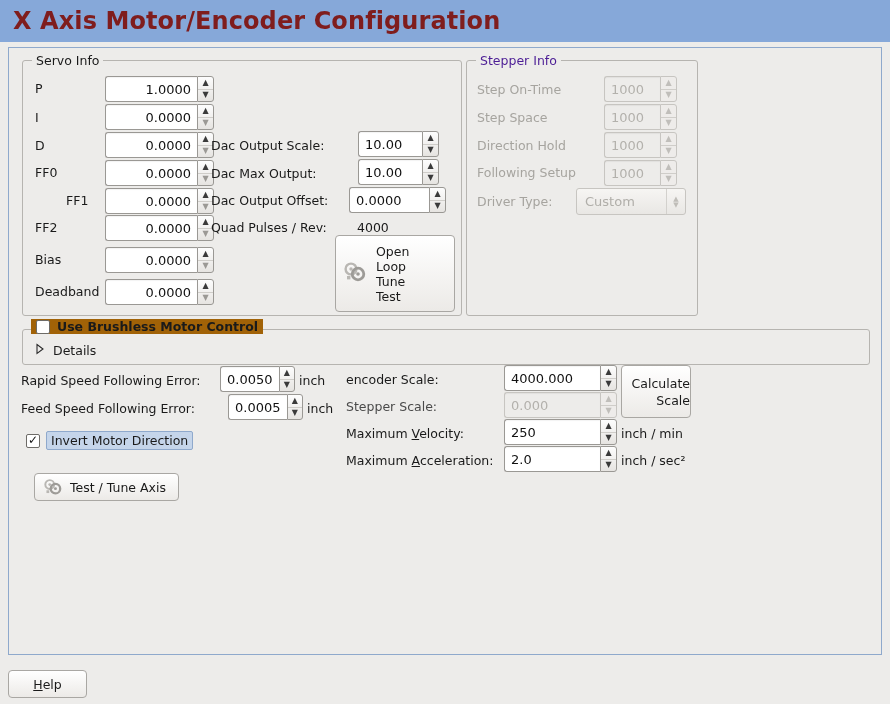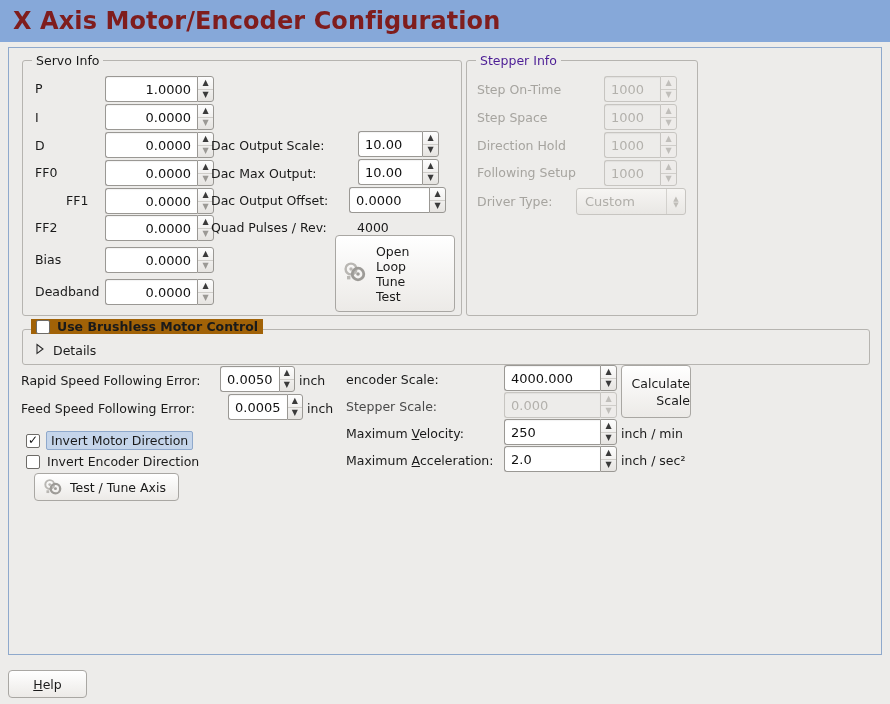--- a/index.html
+++ b/index.html
@@ -350,24 +350,20 @@
     </div>
   </div>
   <div class="lbl" style="left:298px; top:353px;">inch</div>
 
   <div class="cbrow" style="left:17px; top:383px;">
     <span class="cbox">
         <span class="tick">✓</span>
       </span>
     <span class="cblabel hl">Invert Motor Direction</span>
   </div>
-  <div class="cbrow" style="left:17px; top:406px;">
-    <span class="cbox"></span>
-    <span class="cblabel">Invert Encoder Direction</span>
-  </div>
 
   <div class="btn textleft" style="left:25px; top:425px; width:145px; height:28px; padding-left:7px;">
     <span class="gears" style="margin-right:6px; display:flex;">
       <svg width="22" height="18" viewBox="0 0 26 22">
         <circle cx="9" cy="8" r="5.4" fill="none" stroke="#b9b7b3" stroke-width="2.4"></circle>
         <circle cx="9" cy="8" r="1.7" fill="#b9b7b3"></circle>
         <circle cx="16" cy="13" r="5.8" fill="none" stroke="#9d9b97" stroke-width="2.8"></circle>
         <circle cx="16" cy="13" r="1.8" fill="#9d9b97"></circle>
         <rect x="5" y="15" width="3.4" height="3.4" fill="#b9b7b3"></rect>
       </svg>

